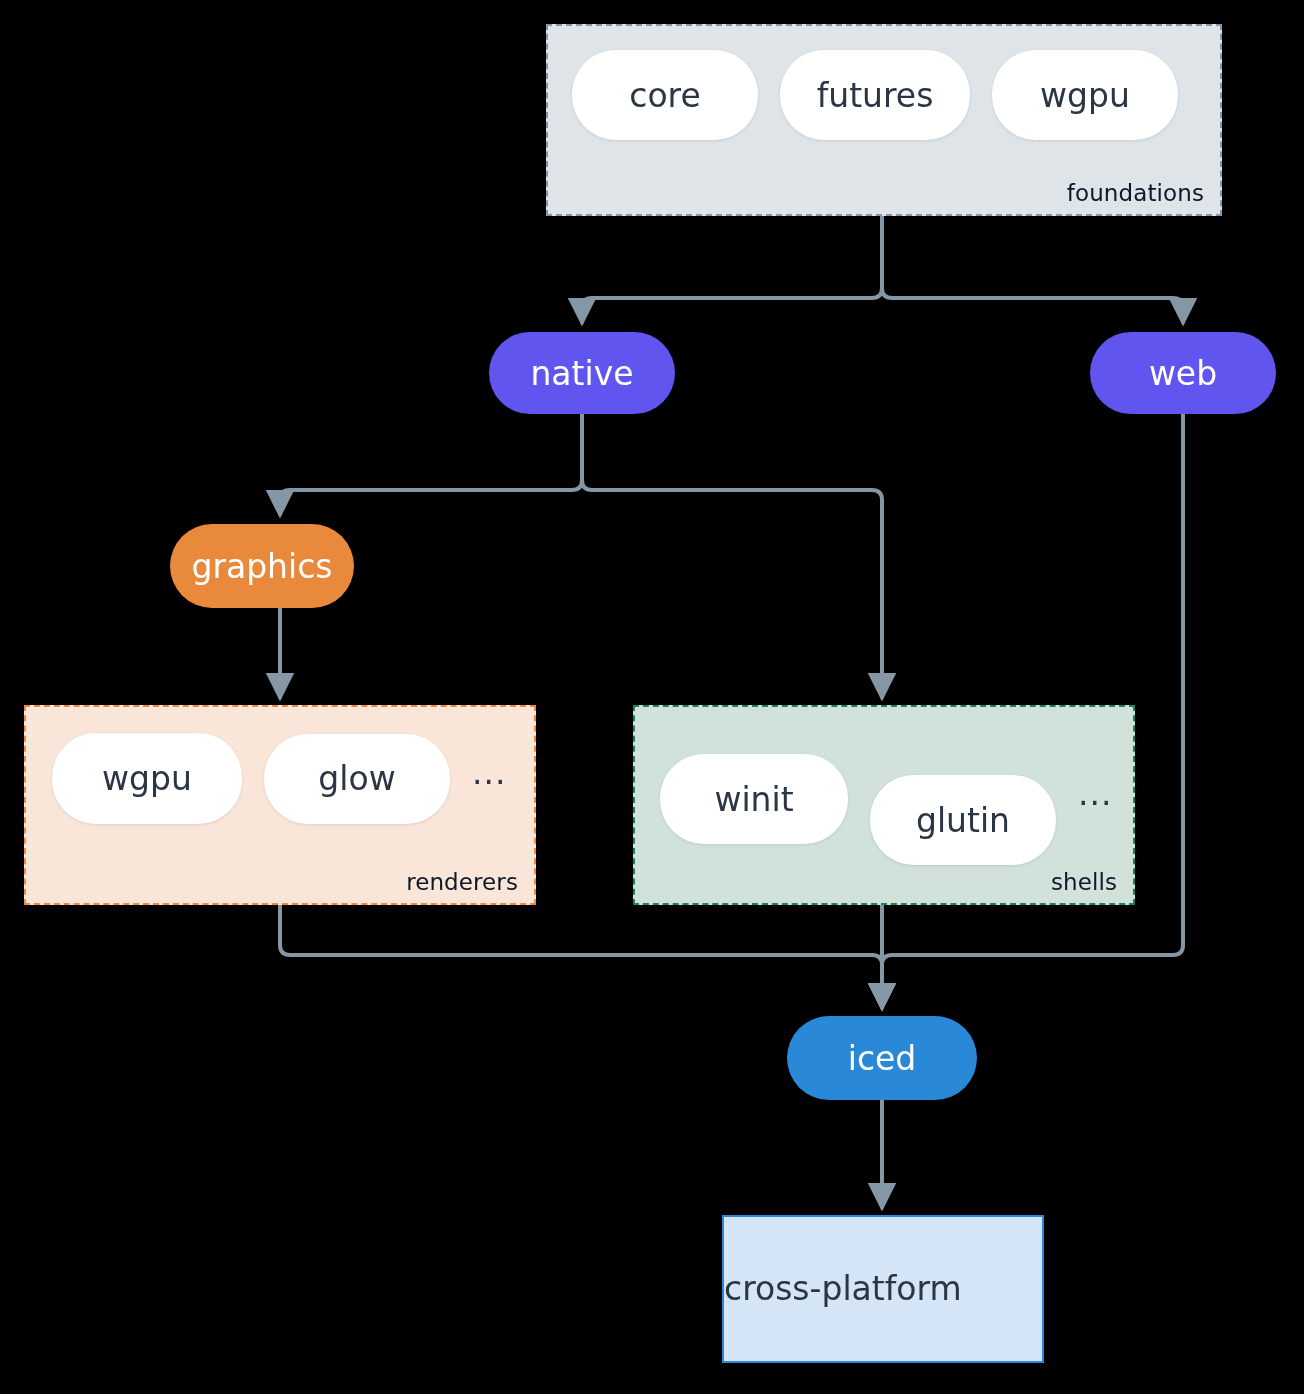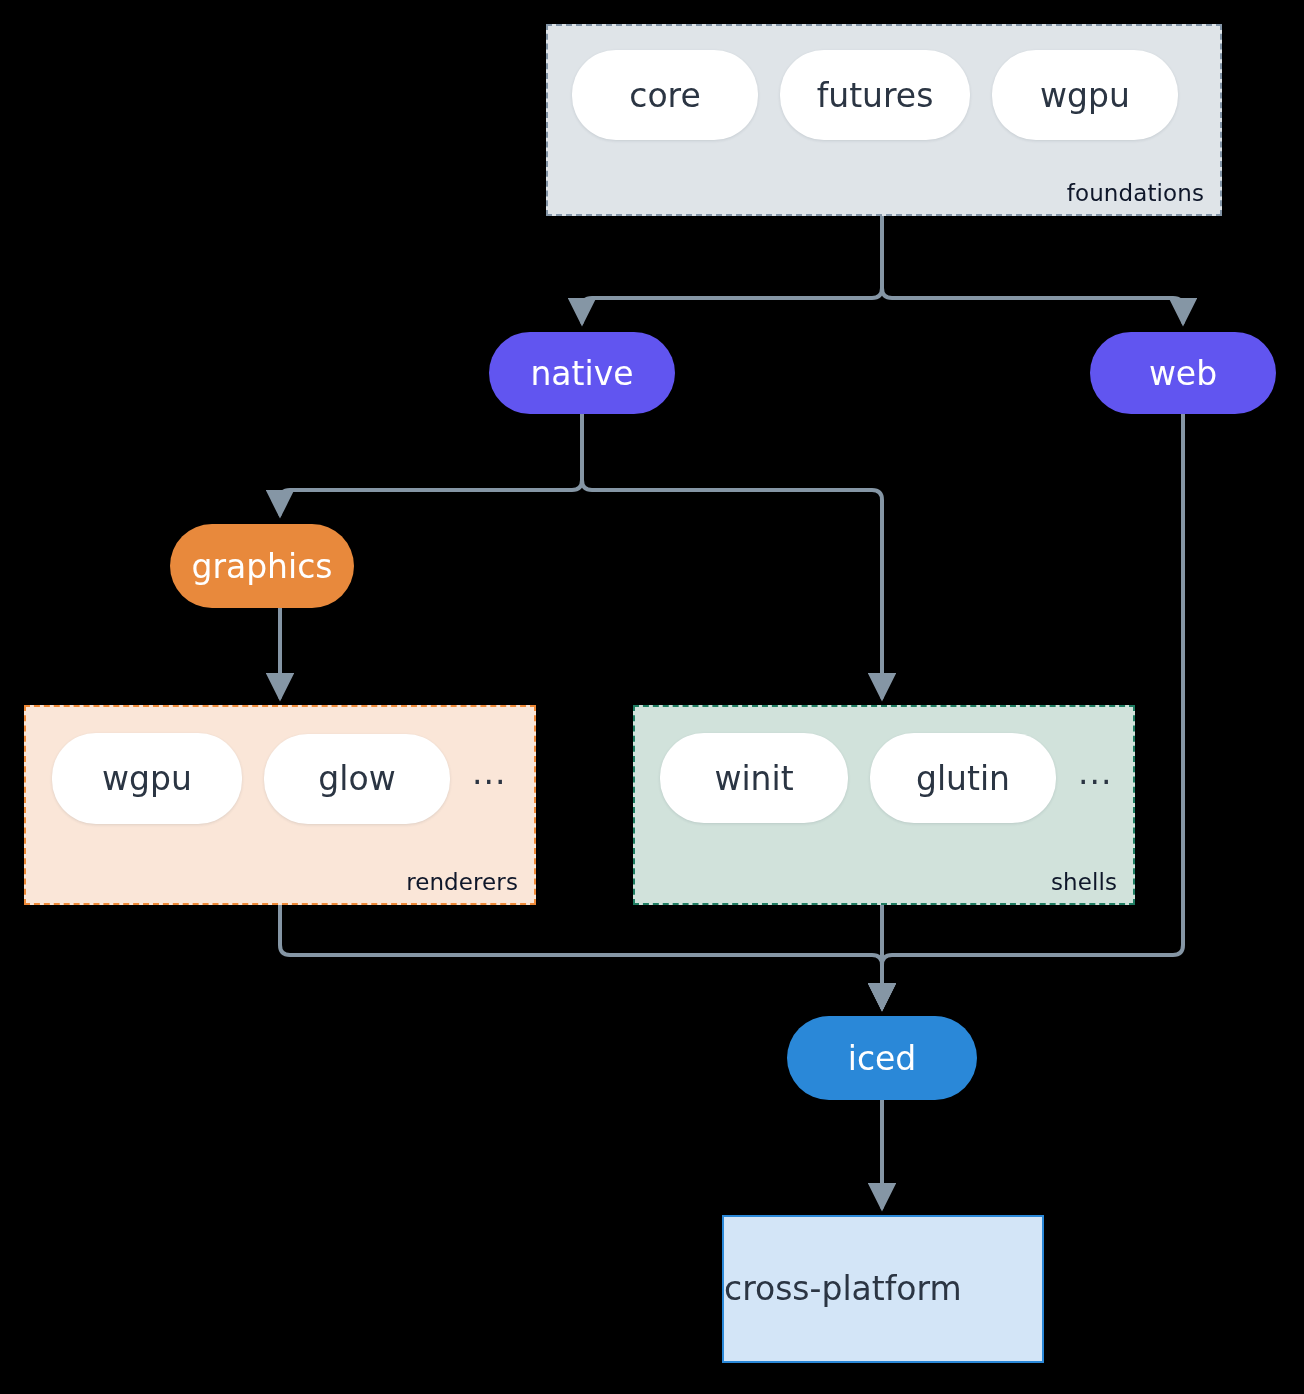--- a/index.html
+++ b/index.html
@@ -167,21 +167,21 @@
       <div class="chip" style="width:190px; height:91px;">wgpu</div>
       <div class="chip" style="width:186px; height:90px;">glow</div>
       <div class="ellipsis">...</div>
     </div>
     <div class="cluster-label">renderers</div>
   </div>
 
   <div class="cluster cluster-shells" style="left:633px; top:705px; width:502px; height:200px;padding-left:40px;">
     <div class="cluster-chips" style="left:25px; top:26px;">
       <div class="chip" style="width:188px; height:90px;">winit</div>
-      <div class="chip" style="width:186px; height:90px;">glutin</div>
+      <div class="chip" style="width:186px; height:90px;margin-top:42px;">glutin</div>
       <div class="ellipsis">...</div>
     </div>
     <div class="cluster-label">shells</div>
   </div>
 
   <div class="node-pill node-iced" style="left:787px; top:1016px; width:190px; height:84px;">iced</div>
 
   <div class="node-rect" style="left:722px; top:1215px; width:322px; height:148px;">
     <span>cross-platform</span>
   </div>

